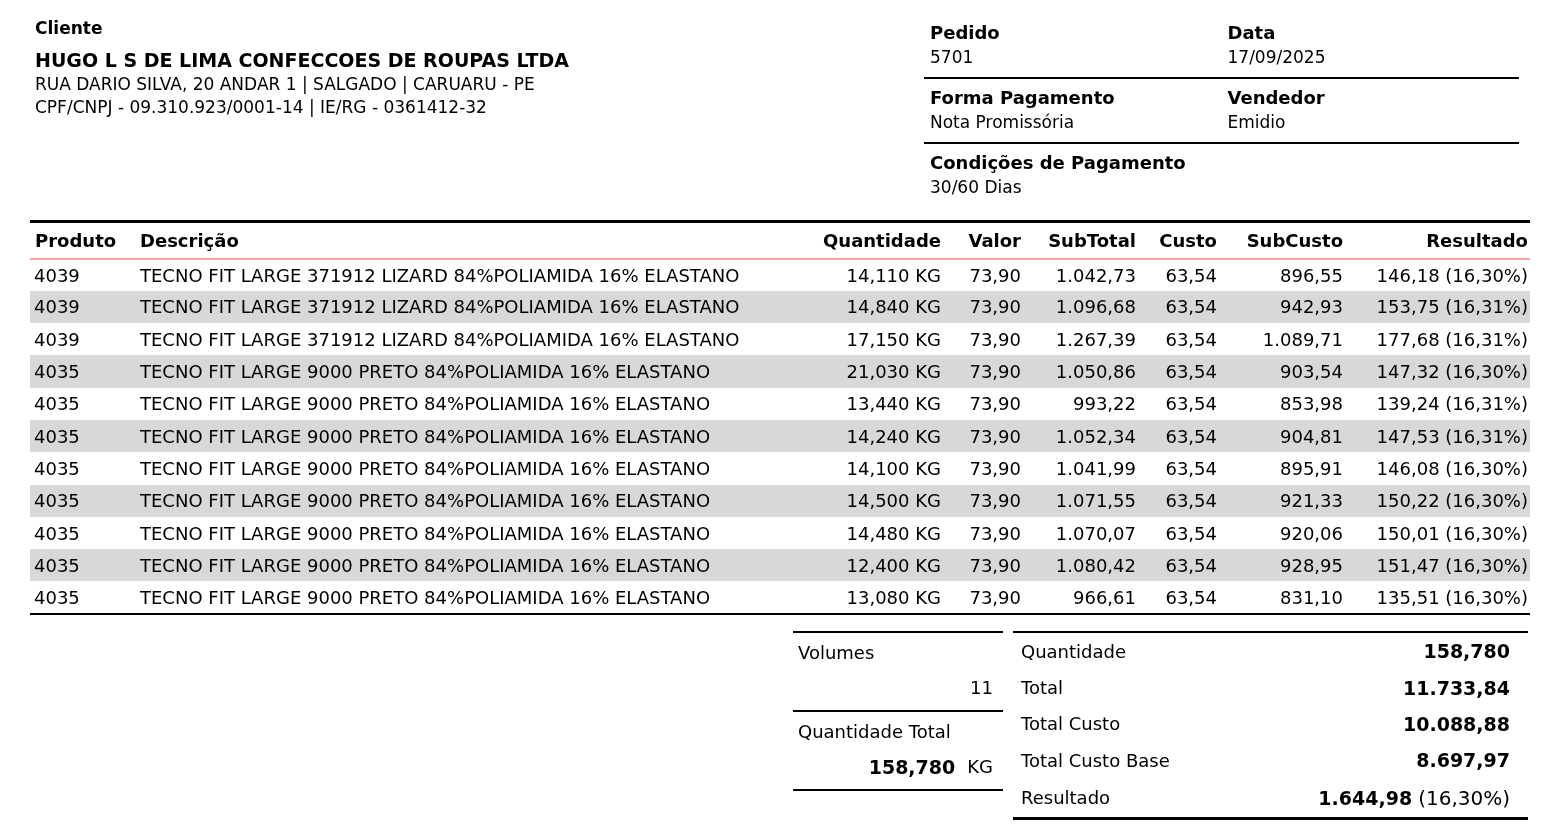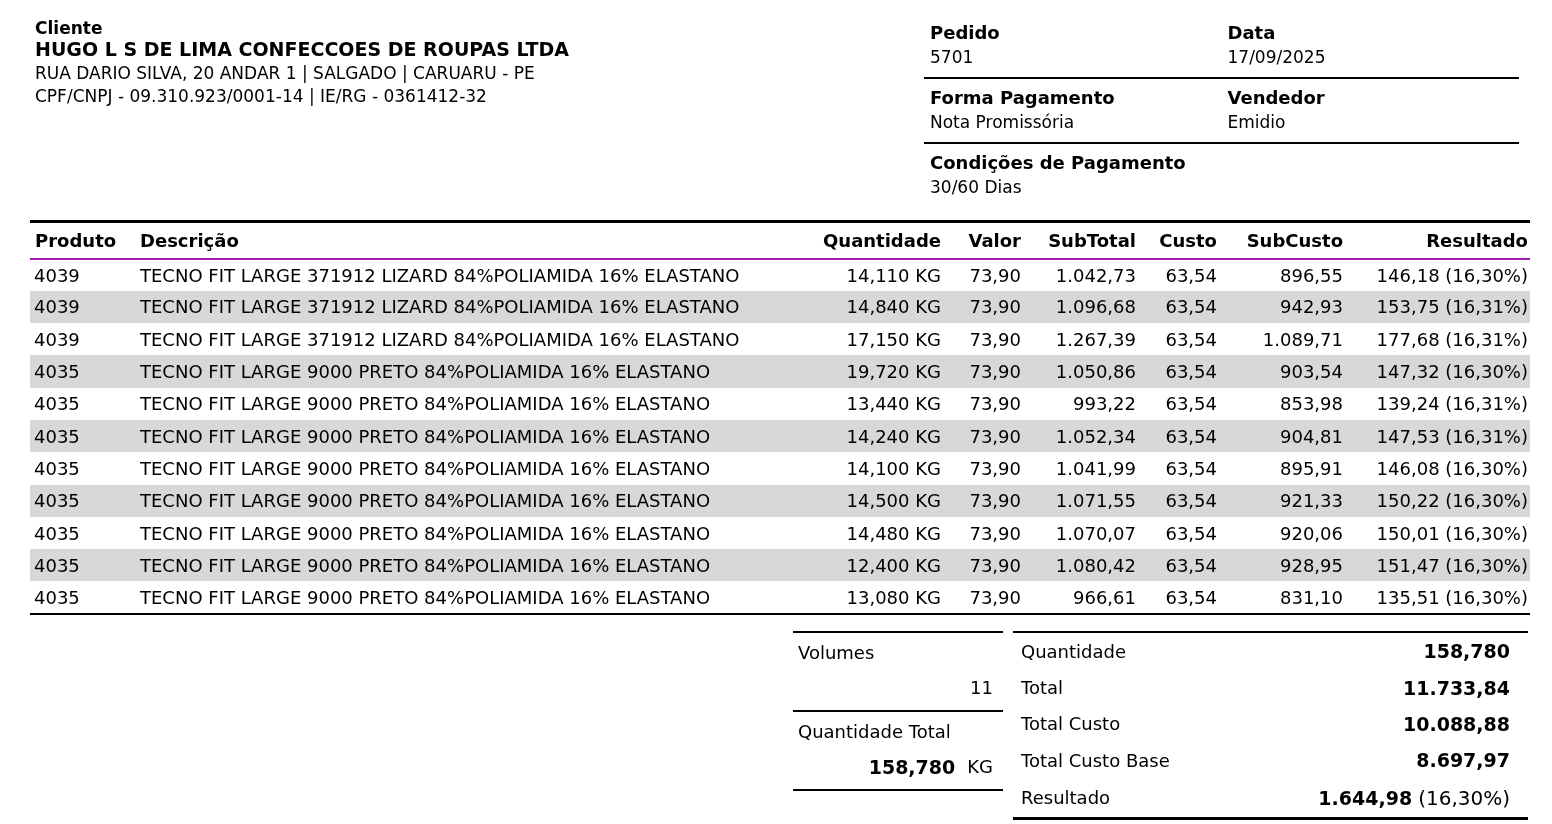--- a/index.html
+++ b/index.html
@@ -8,41 +8,41 @@
     position:relative;
     width:1552px; height:824px;
     background:#ffffff;
     color:#000000;
     font-family:"DejaVu Sans","Liberation Sans",sans-serif;
     overflow:hidden;
   }
 
   
   .client-block { position:absolute; left:35px; top:18px; }
-  .client-section-label { font-size:17px; font-weight:bold; }
+  .client-section-label { font-size:17px; font-weight:bold; margin-bottom:11px; }
   .client-name { font-size:19px; font-weight:bold; line-height:23.5px; }
   .client-line { font-size:17px; line-height:23.5px; }
 
   
   .order-block { position:absolute; left:924px; top:14px; width:595px; }
   .order-row { display:flex; padding:8px 0 10px 0; border-bottom:2px solid #000; }
   .order-row.last { border-bottom:none; }
   .order-cell { width:50%; padding-left:6px; }
   .order-label { font-size:18px; font-weight:bold; }
   .order-value { font-size:17px; margin-top:4px; }
 
   
   table.items {
     position:absolute; left:30px; top:220px; width:1500px;
     border-collapse:collapse; table-layout:fixed;
     font-size:18px;
   }
   table.items thead th {
     border-top:3px solid #000;
-    border-bottom:2px solid #a21caf;
+    border-bottom:2px solid #fca5a5;
     height:37px;
     font-weight:bold;
     text-align:right;
     padding:0 2px 0 0;
     vertical-align:middle;
     white-space:nowrap;
   }
   table.items thead th:nth-child(1),
   table.items thead th:nth-child(2) { text-align:left; padding:0 0 0 5px; }
   table.items tbody td {
@@ -174,21 +174,21 @@
           <td class="num">17,150 KG</td>
           <td class="num">73,90</td>
           <td class="num">1.267,39</td>
           <td class="num">63,54</td>
           <td class="num">1.089,71</td>
           <td class="num">177,68 (16,31%)</td>
         </tr>
         <tr class="stripe">
           <td>4035</td>
           <td>TECNO FIT LARGE 9000 PRETO 84%POLIAMIDA 16% ELASTANO</td>
-          <td class="num">19,720 KG</td>
+          <td class="num">21,030 KG</td>
           <td class="num">73,90</td>
           <td class="num">1.050,86</td>
           <td class="num">63,54</td>
           <td class="num">903,54</td>
           <td class="num">147,32 (16,30%)</td>
         </tr>
         <tr>
           <td>4035</td>
           <td>TECNO FIT LARGE 9000 PRETO 84%POLIAMIDA 16% ELASTANO</td>
           <td class="num">13,440 KG</td>

